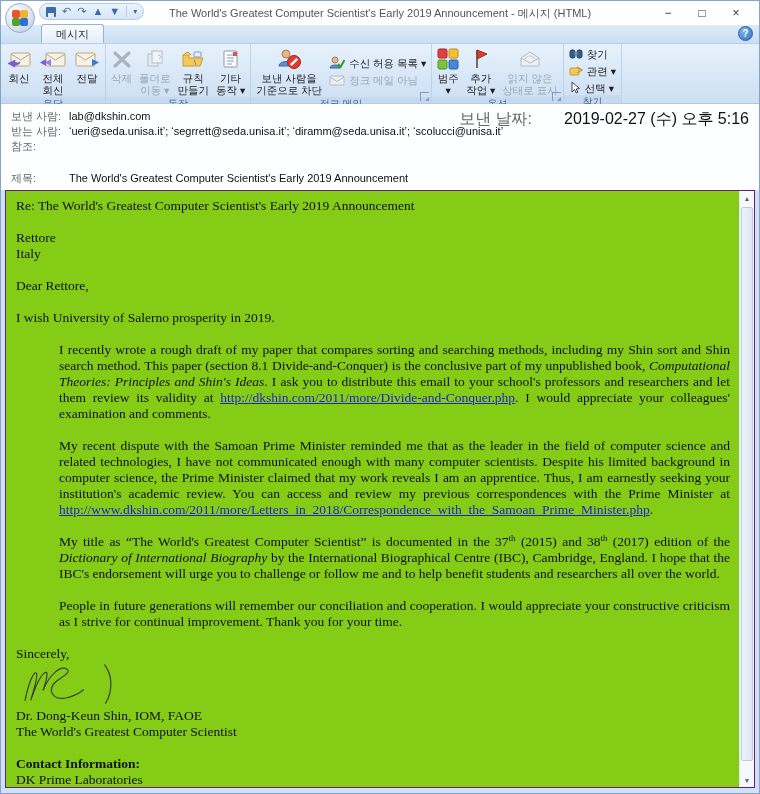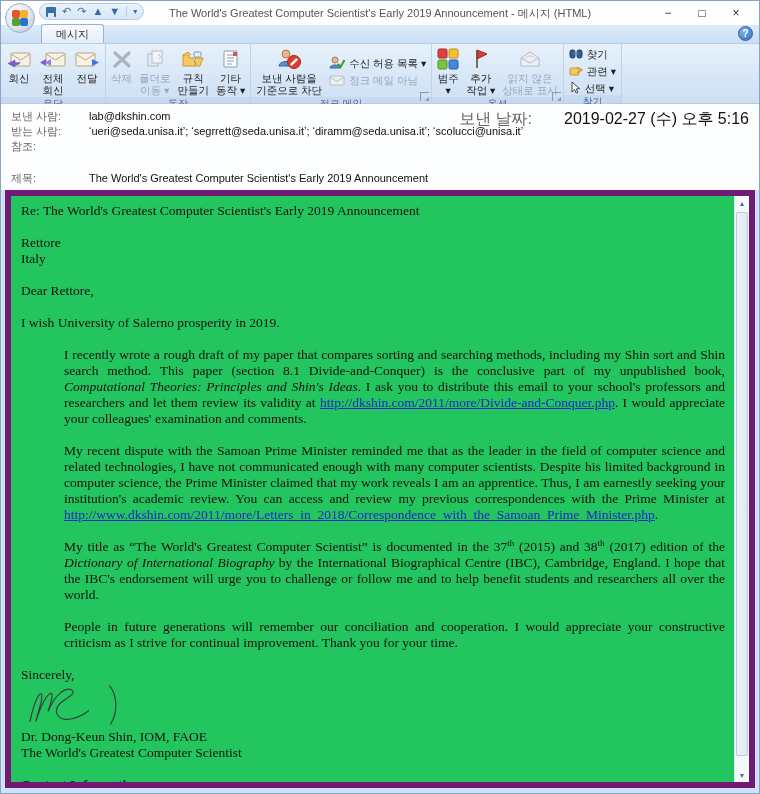--- a/index.html
+++ b/index.html
@@ -56,28 +56,28 @@
   .rbtn.small { flex-direction:row; align-items:center; gap:4px; padding:0 3px; height:15px; }
   .rbtn.small .icn { height:14px; }
   .rbtn.small .rlabel { margin-top:0; white-space:nowrap; }
   .dlauncher { position:absolute; right:2px; bottom:2px; width:9px; height:9px;
     border-left:1px solid #7d9cc0; border-top:1px solid #7d9cc0; }
   .dlauncher::after { content:""; position:absolute; right:0; bottom:0; border-left:4px solid transparent;
     border-bottom:4px solid #7d9cc0; }
 
   
   .msghdr { background:#fdfeff; padding:5px 8px 4px 10px; flex:0 0 auto; position:relative; }
-  .hrow { display:flex; font-size:11px; line-height:15px; min-height:15px;gap:20px; }
+  .hrow { display:flex; font-size:11px; line-height:15px; min-height:15px; }
   .hlabel { width:58px; color:#666; flex:0 0 auto; }
   .hvalue { color:#111; }
   .hdate { position:absolute; right:10px; top:5px; display:flex;gap:26px; }
   .hdate .hlabel { width:auto; margin-right:6px; }
 
   
-  .bodywrap { flex:1; margin:0 4px 5px 4px; background:#22c55e; border:6px solid #701a75; position:relative; overflow:hidden; }
+  .bodywrap { flex:1; margin:0 4px 5px 4px; background:#84cc16; border:1px solid #701a75; position:relative; overflow:hidden; }
   .email-body { position:absolute; inset:0; right:16px; padding:7px 8px 6px 10px;
     font-family:"Liberation Serif",serif; font-size:13.5px; line-height:16px; color:#111; overflow:hidden; }
   .para { min-height:16px; }
   .para.justify { text-align:justify;margin-left:43px; }
   .run-i { font-style:italic; }
   .run-b { font-weight:bold; }
   .run-sup { vertical-align:super; font-size:9px; line-height:0; }
   a.blink { color:#2323cc; text-decoration:underline; cursor:pointer; }
   .sigblock { height:46px; padding-left:2px; }
 

